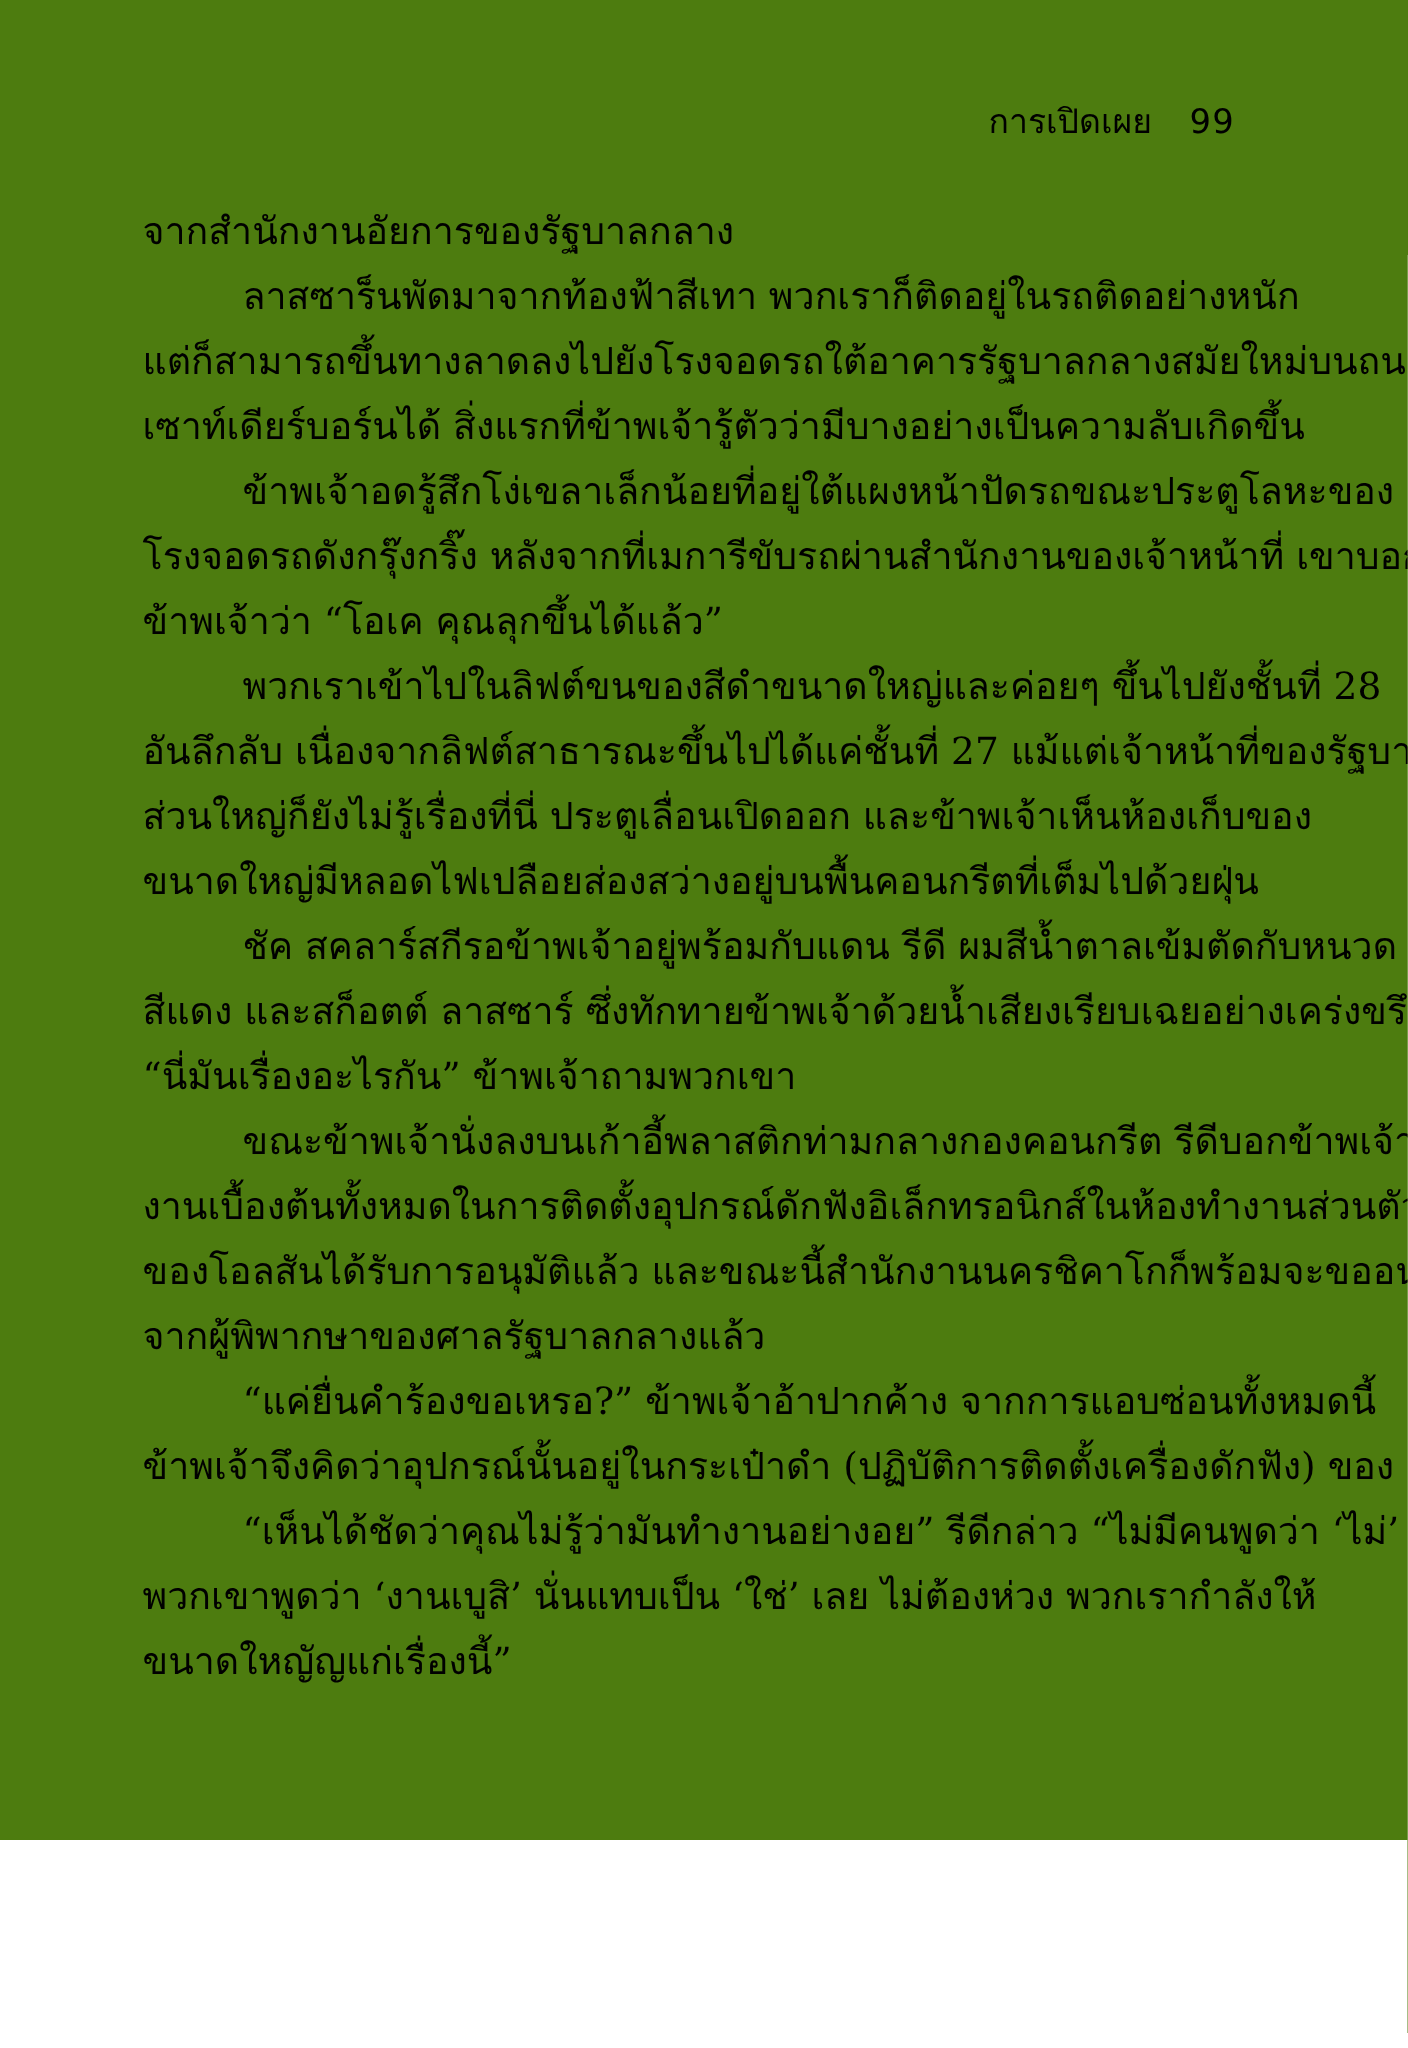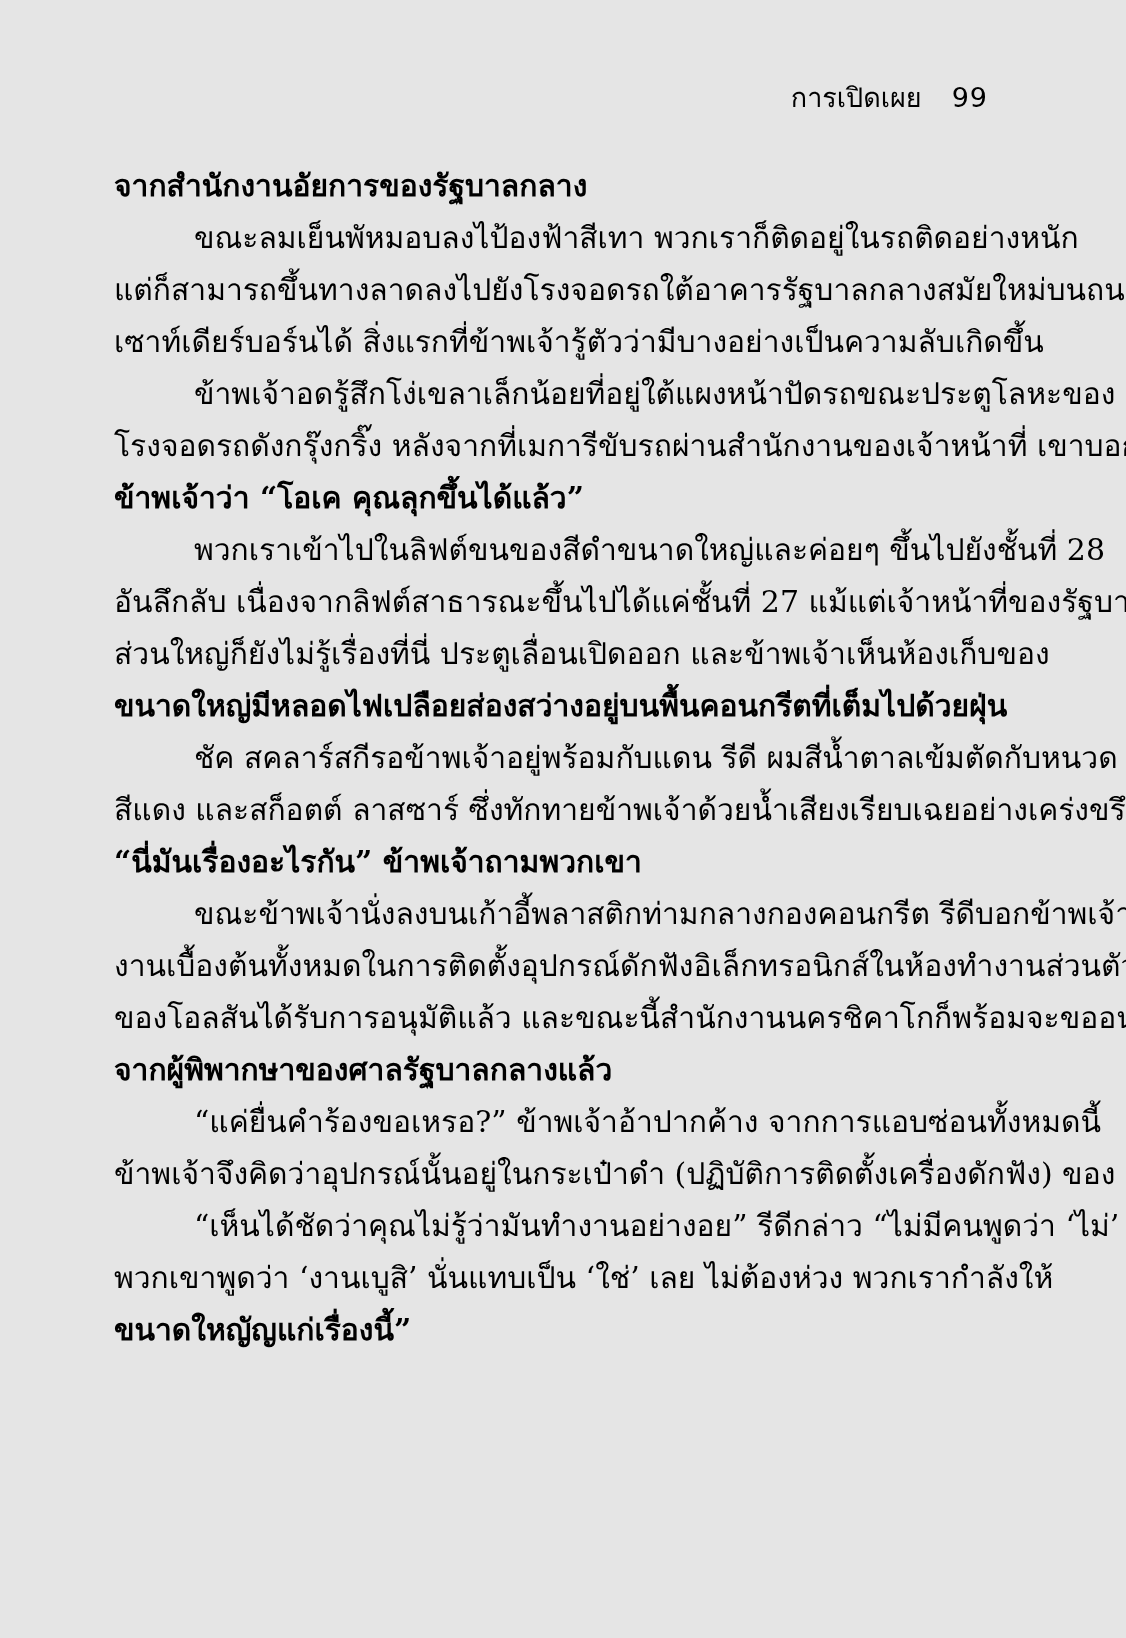--- a/index.html
+++ b/index.html
@@ -6,22 +6,22 @@
   html, body { margin: 0; padding: 0; }
   body {
     width: 1126px;
     height: 1638px;
     background: #ffffff;
     font-family: "DejaVu Serif", "Liberation Serif", serif;
   }
   .book-page {
     position: relative;
     width: 1126px;
-    height: 1638px;
-    background: #e5e5e5;
+    height: 1472px;
+    background: #4d7c0f;
     color: #000000;
     overflow: hidden;
   }
   .running-header {
     position: absolute;
     top: 78px;
     left: 114px;
     right: 138px;
     text-align: right;
     font-family: "DejaVu Sans", "Liberation Sans", sans-serif;
@@ -47,40 +47,39 @@
   .line {
     height: 52px;
     line-height: 52px;
     white-space: nowrap;
     text-align: justify;
     text-align-last: justify;
   }
   .line.last {
     text-align: left;
     text-align-last: left;
-    font-weight: bold;
   }
   .line.indent { padding-left: 80px; }
 </style>
 </head>
 <body>
 
 <div class="book-page">
 
   <div class="running-header">
     <span class="chapter-title">การเปิดเผย</span><span class="page-number">99</span>
   </div>
 
   <div class="page-body">
 
   <div class="paragraph">
         <div class="line last">จากสำนักงานอัยการของรัฐบาลกลาง</div>
       </div>
       <div class="paragraph">
-        <div class="line indent">ขณะลมเย็นพัหมอบลงไป้องฟ้าสีเทา พวกเราก็ติดอยู่ในรถติดอย่างหนัก</div>
+        <div class="line indent">ลาสซาร็นพัดมาจากท้องฟ้าสีเทา พวกเราก็ติดอยู่ในรถติดอย่างหนัก</div>
         <div class="line">แต่ก็สามารถขึ้นทางลาดลงไปยังโรงจอดรถใต้อาคารรัฐบาลกลางสมัยใหม่บนถนน</div>
         <div class="line">เซาท์เดียร์บอร์นได้ สิ่งแรกที่ข้าพเจ้ารู้ตัวว่ามีบางอย่างเป็นความลับเกิดขึ้น</div>
       </div>
       <div class="paragraph">
         <div class="line indent">ข้าพเจ้าอดรู้สึกโง่เขลาเล็กน้อยที่อยู่ใต้แผงหน้าปัดรถขณะประตูโลหะของ</div>
         <div class="line">โรงจอดรถดังกรุ๊งกริ๊ง หลังจากที่เมการีขับรถผ่านสำนักงานของเจ้าหน้าที่ เขาบอก</div>
         <div class="line last">ข้าพเจ้าว่า “โอเค คุณลุกขึ้นได้แล้ว”</div>
       </div>
       <div class="paragraph">
         <div class="line indent">พวกเราเข้าไปในลิฟต์ขนของสีดำขนาดใหญ่และค่อยๆ ขึ้นไปยังชั้นที่ 28</div>

